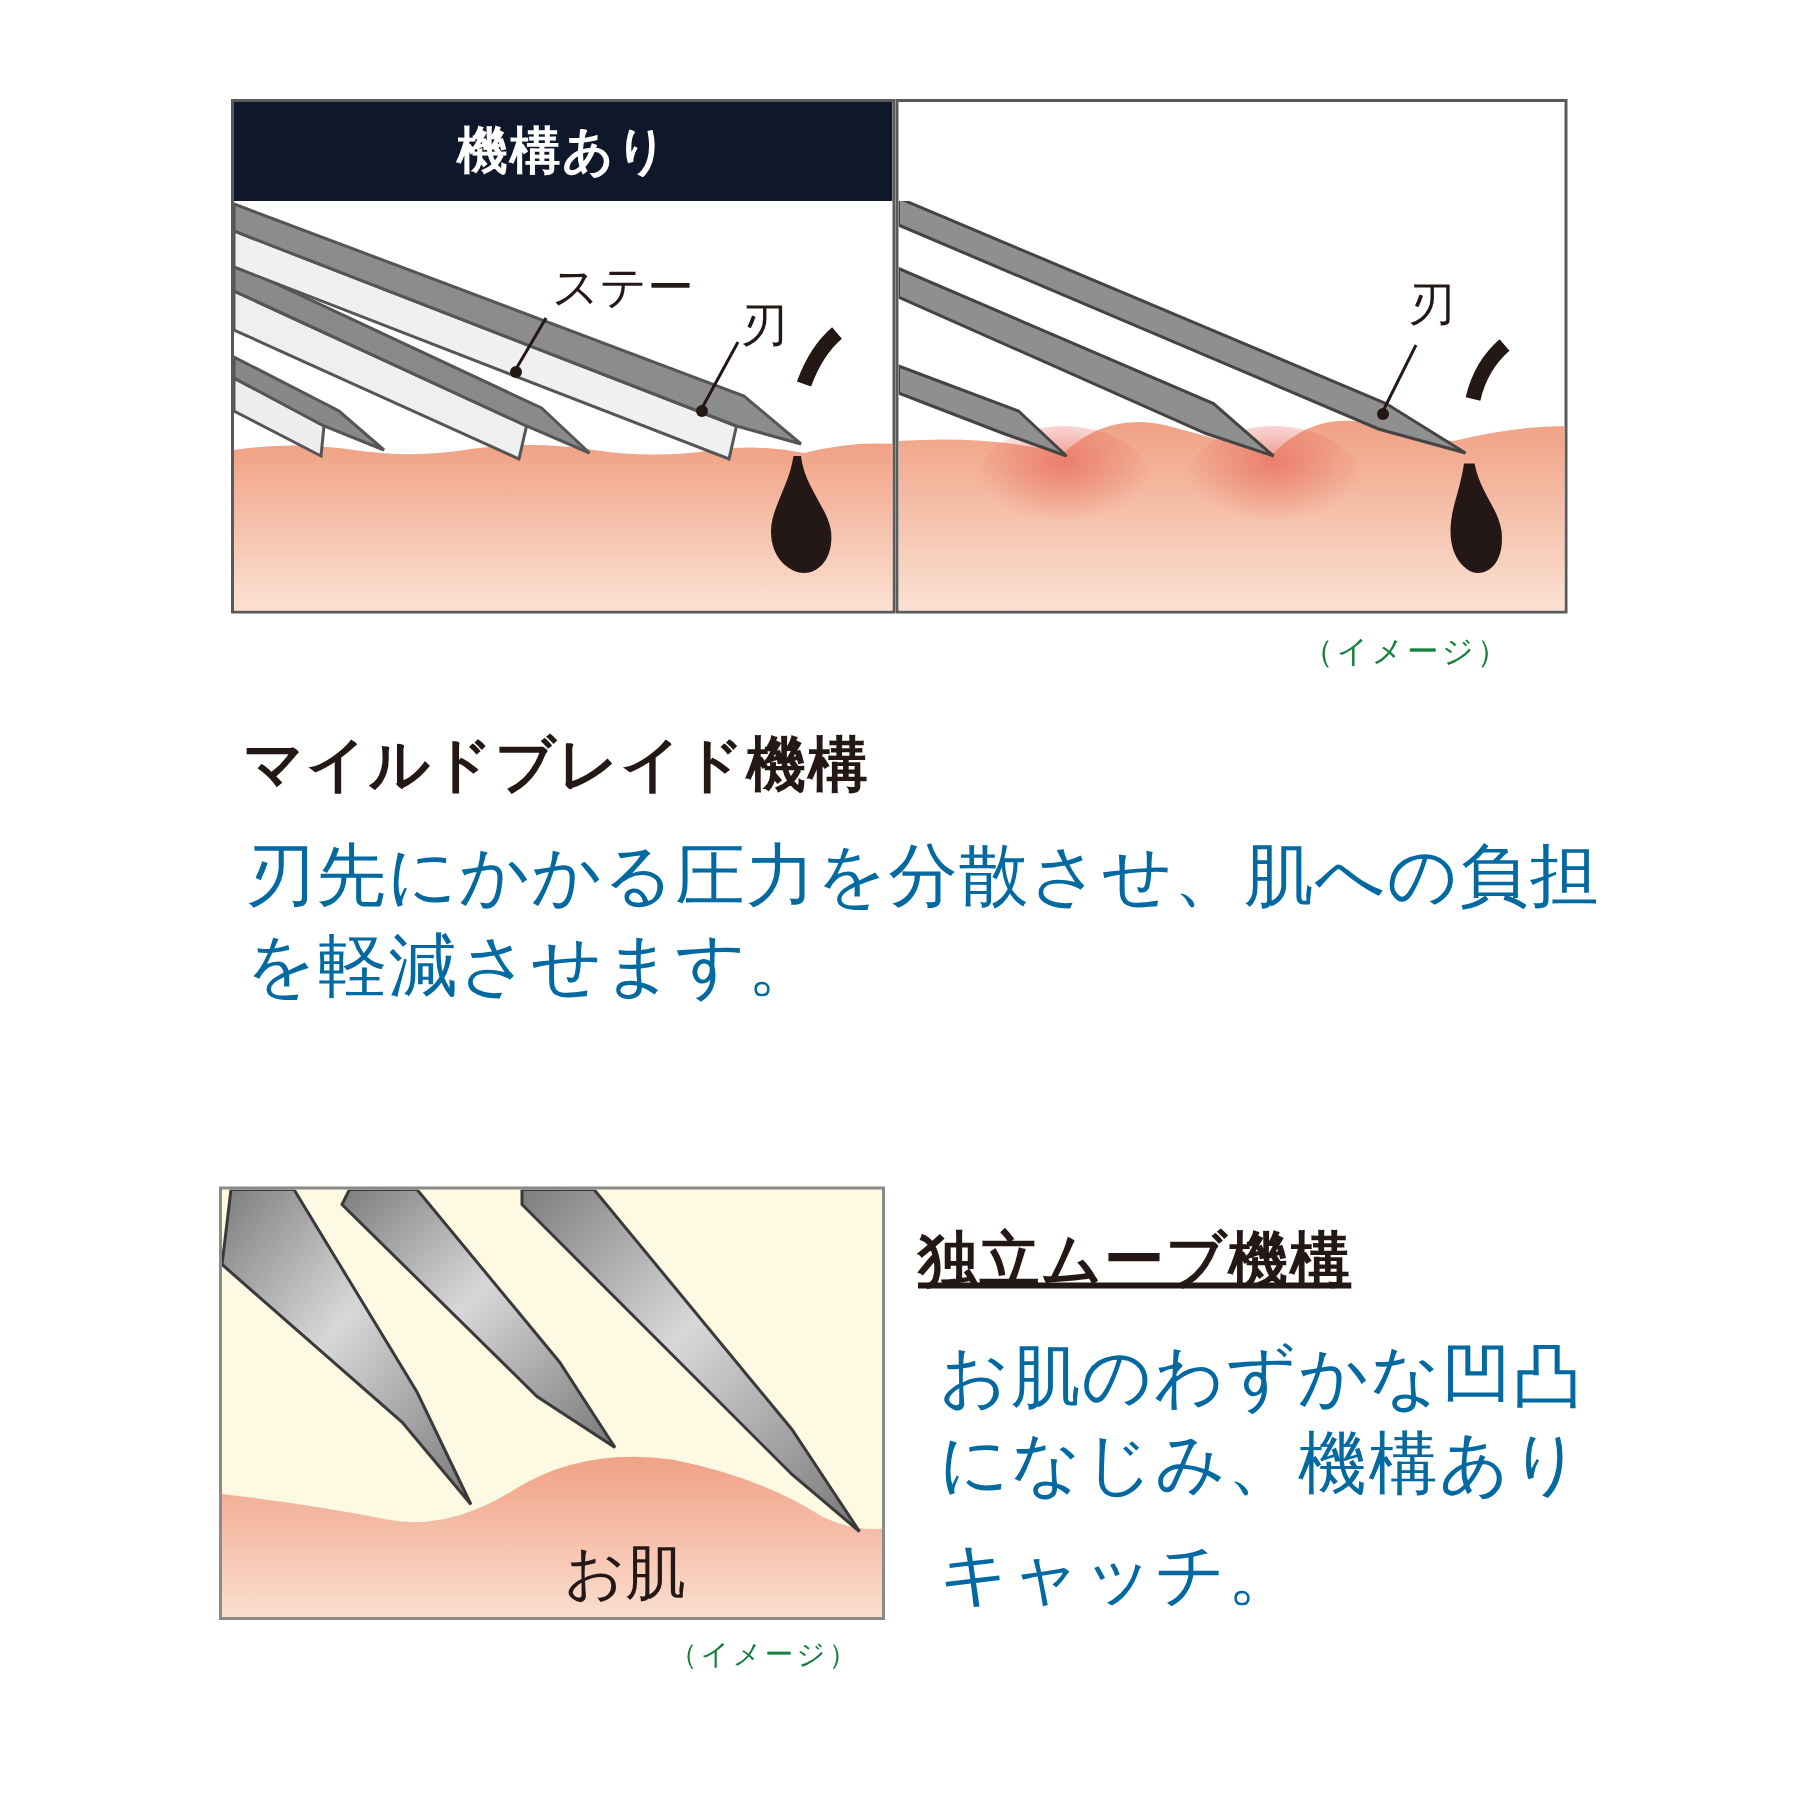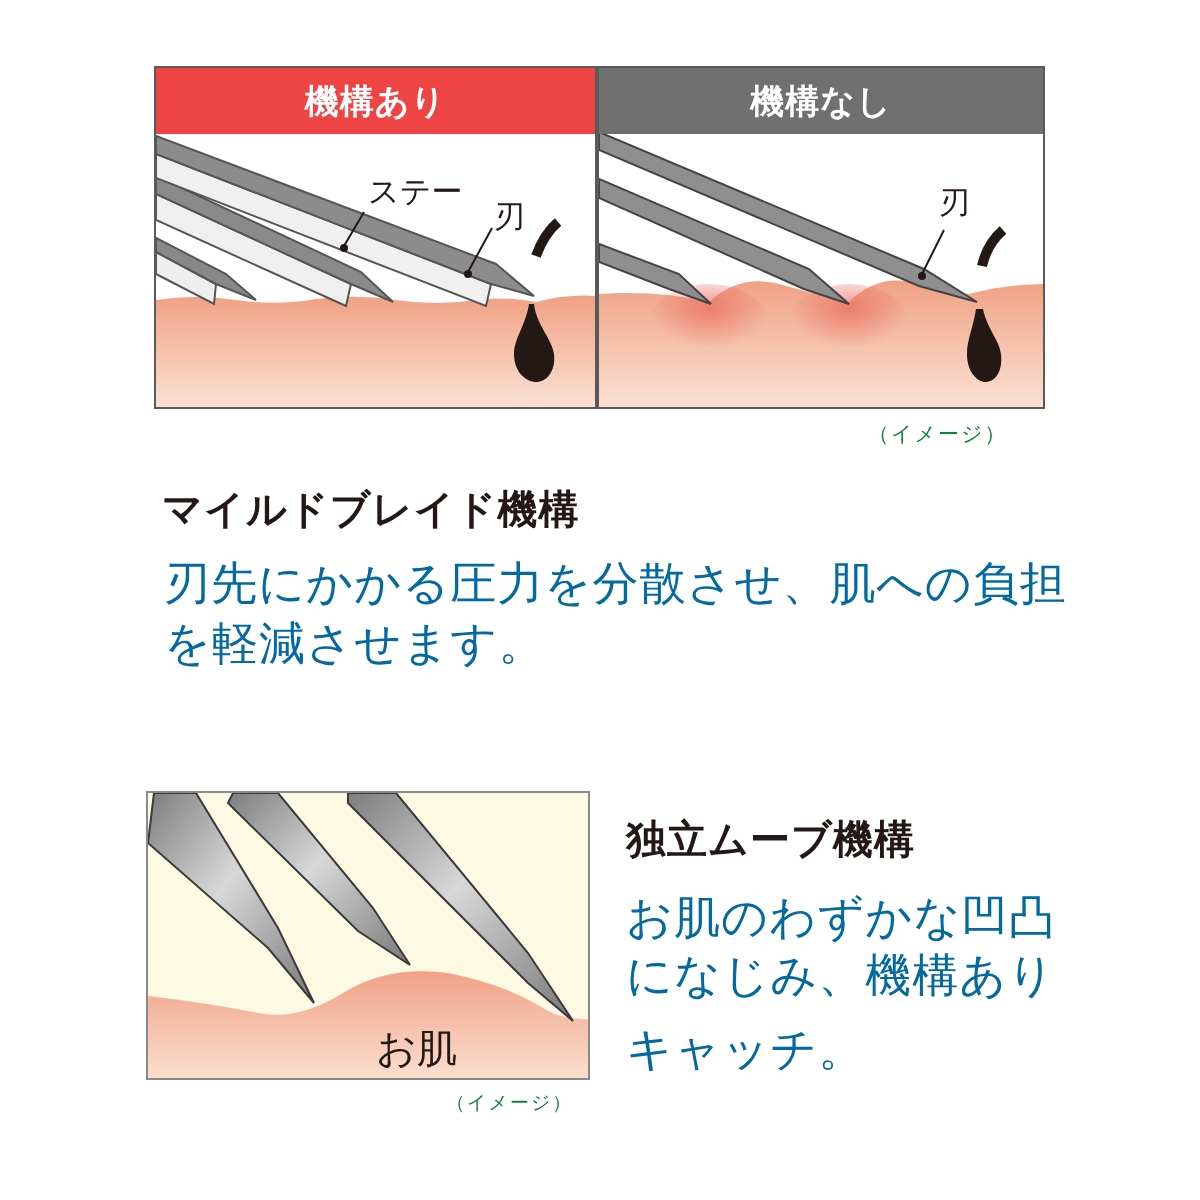--- a/index.html
+++ b/index.html
@@ -14,21 +14,21 @@
   .panel svg { position:absolute; left:0; top:66px; }
   .note { position:absolute; font-size:21px; color:#15803d; letter-spacing:2px; }
   .title { position:absolute; font-weight:bold; font-size:40px; letter-spacing:1px; color:#231815; }
   .body-text { position:absolute; font-size:46px; line-height:50px; color:#0369a1; letter-spacing:1px; }
   .label-sm { position:absolute; font-size:31px; color:#231815; }
 </style>
 </head>
 <body>
 
 <div class="panel" style="left:154px;">
-  <div class="panel-header" style="background:#ef4444;text-align:center;">機構あり</div>
+  <div class="panel-header" style="background:#0f172a;text-align:center;">機構あり</div>
   <svg width="441" height="275" viewBox="0 0 441 275">
     <defs>
       <linearGradient id="skinA" x1="0" y1="0" x2="0" y2="1">
         <stop offset="0" stop-color="#f0a184"></stop>
         <stop offset="1" stop-color="#fbe2d4"></stop>
       </linearGradient>
     </defs>
 
     <path d="M0 166 Q40 160 80 166 Q120 172 160 165 Q200 160 240 166 Q280 172 320 166 Q350 162 380 168 Q410 160 441 162 L441 275 L0 275 Z" fill="url(#skinA)"></path>
 
@@ -51,21 +51,20 @@
 
     <path d="M380 122 Q388 100 402 88" stroke="#231815" stroke-width="10" fill="none"></path>
 
     <path d="M373 170 C370 190 358 205 358 220 C358 240 372 248 380 248 C390 248 400 238 398 220 C396 205 380 190 378 170 Z" fill="#231815"></path>
   </svg>
   <span class="label-sm" style="left:212px; top:103px;">ステー</span>
   <span class="label-sm" style="left:338px; top:128px;">刃</span>
 </div>
 
 <div class="panel" style="left:597px; width:448px;">
-  <div class="panel-header" style="background:#707070;">機構なし</div>
   <svg width="446" height="275" viewBox="0 0 446 275">
     <defs>
       <linearGradient id="skinB" x1="0" y1="0" x2="0" y2="1">
         <stop offset="0" stop-color="#f0a184"></stop>
         <stop offset="1" stop-color="#fbe2d4"></stop>
       </linearGradient>
       <radialGradient id="redA" cx="0.5" cy="0.3" r="0.5">
         <stop offset="0" stop-color="#e86a5c" stop-opacity="0.7"></stop>
         <stop offset="1" stop-color="#e86a5c" stop-opacity="0"></stop>
       </radialGradient>
@@ -116,16 +115,16 @@
     <g stroke="#3a3a3a" stroke-width="2">
       <path d="M6 0 L48 0 L130 135 L166 210 L120 155 L0 50 Z" fill="url(#bladeG)"></path>
       <path d="M85 0 L130 0 L225 115 L262 172 L210 138 L80 10 Z" fill="url(#bladeG)"></path>
       <path d="M200 0 L248 0 L380 160 L425 228 L380 190 L200 10 Z" fill="url(#bladeG)"></path>
     </g>
   </svg>
   <span class="label-sm" style="left:228px; top:228px; font-size:40px;">お肌</span>
 </div>
 <span class="note" style="left:446px; top:1090px; font-size:19px;">（イメージ）</span>
 
-<div class="title" style="left:626px; top:812px;">独立ムーブ機構</div>
+<div class="title" style="left:612px; top:812px;text-decoration:underline;">独立ムーブ機構</div>
 <div class="body-text" style="left:626px; top:892px;">お肌のわずかな凹凸</div>
 <div class="body-text" style="left:626px; top:950px;">になじみ、機構あり</div>
 <div class="body-text" style="left:626px; top:1008px;margin-top:16px;">キャッチ。</div>
 
 </body></html>

